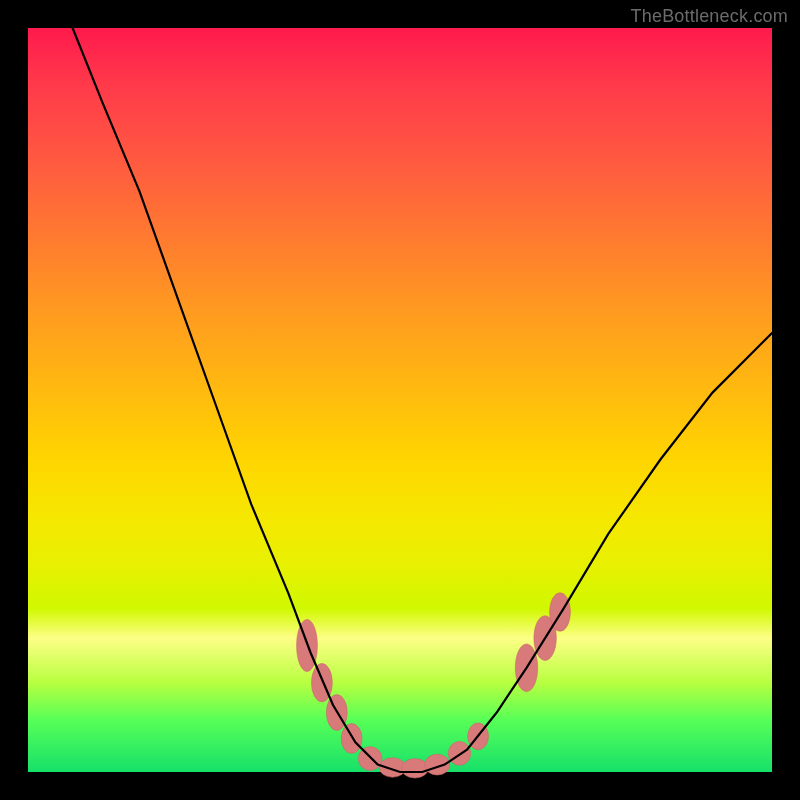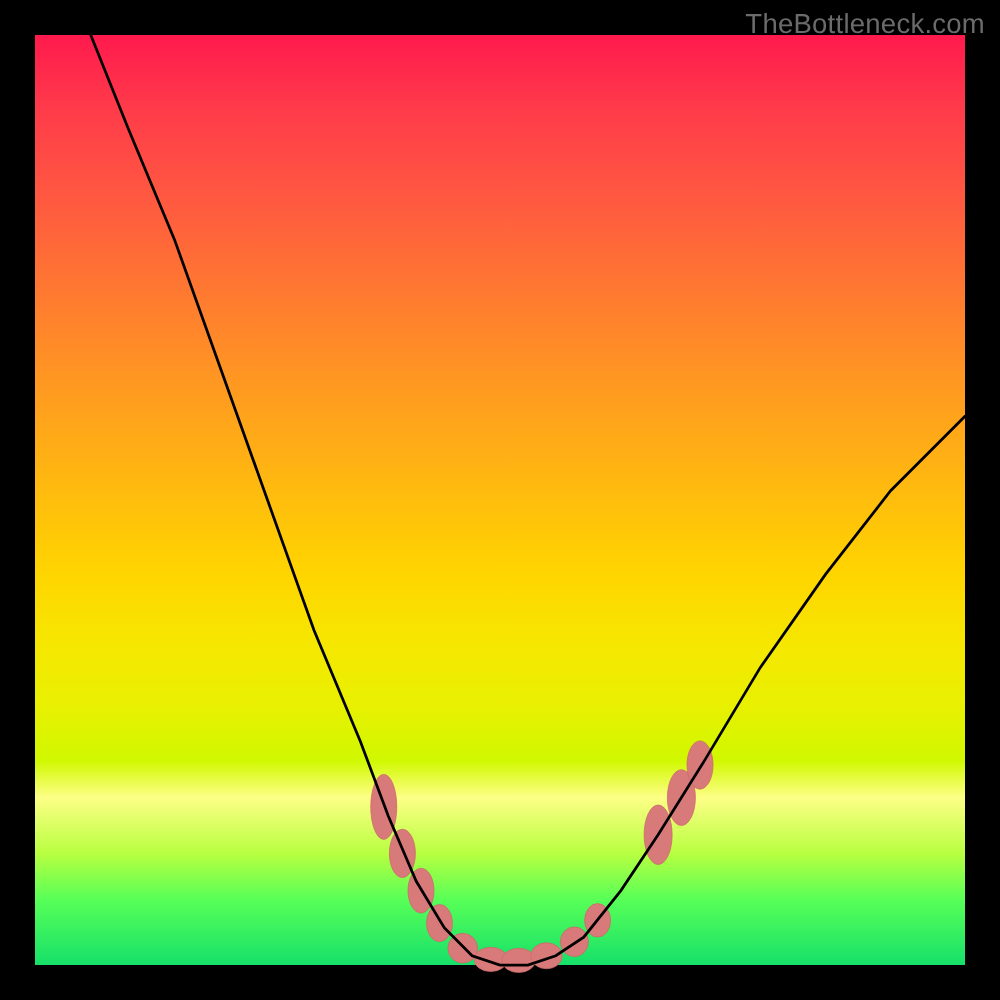--- a/index.html
+++ b/index.html
@@ -41,21 +41,21 @@
       #b8ff40 88%,
       #57ff57 93%,
       #16e06a 100%
     );
   }
   .watermark {
     position: absolute;
     top: 6px;
     right: 12px;
     color: #6b6b6b;
-    font-size: 22px;
+    font-size: 18px;
     font-weight: 500;
     letter-spacing: 0.2px;
     user-select: none;
   }
   svg.curve {
     position: absolute;
     left: 0;
     top: 0;
     width: 744px;
     height: 744px;

